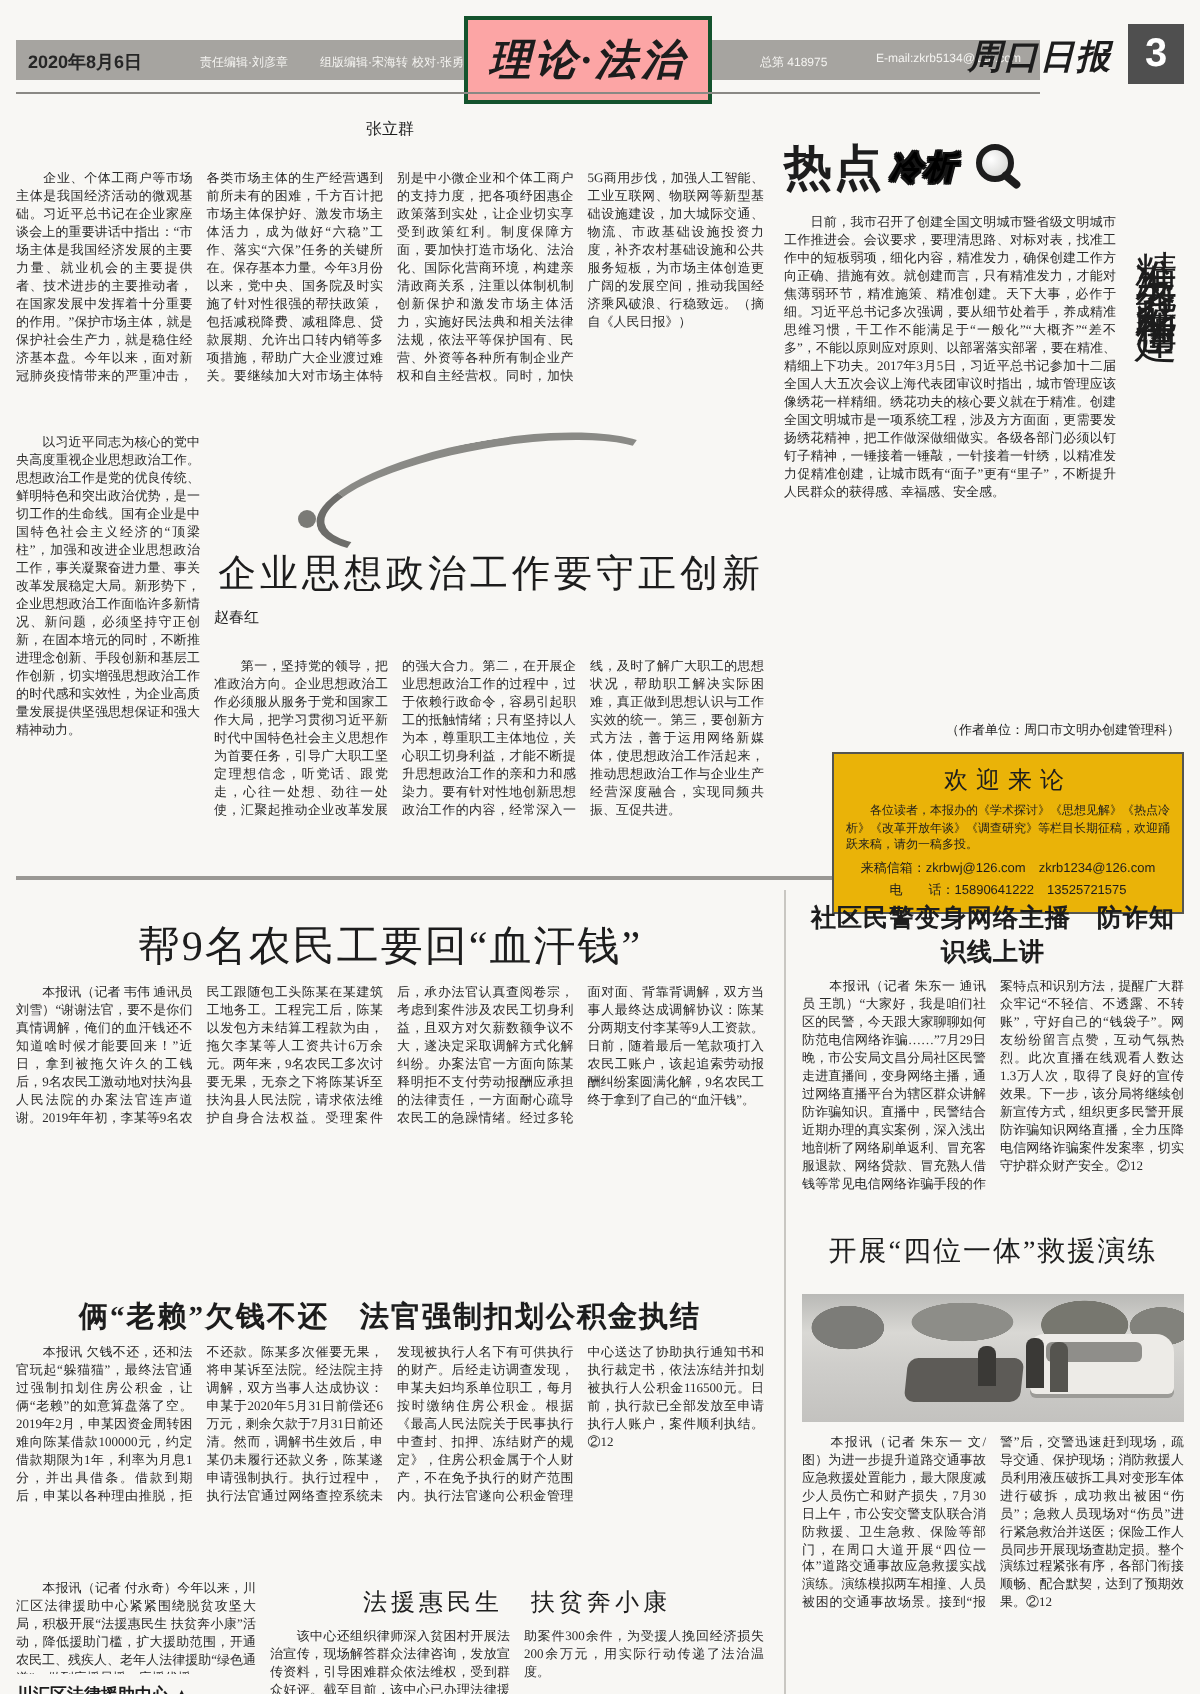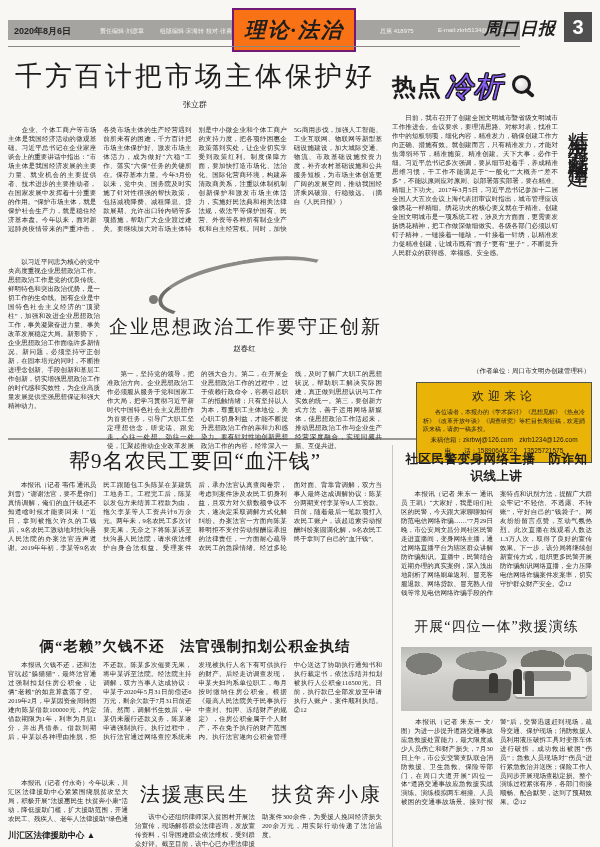--- a/index.html
+++ b/index.html
@@ -8,22 +8,22 @@
   .inner{padding:6px 8px 0 8px;}
 
   
   .header{position:relative;height:48px;}
   .hbar{position:absolute;left:0;top:14px;height:20px;width:512px;background:#a6a4a0;}
   .hdate{position:absolute;left:6px;top:19px;font-size:9px;font-weight:bold;color:#262626;
          font-family:"Liberation Sans",sans-serif;}
   .hed{position:absolute;top:21px;font-size:6px;color:#f5f4f1;font-family:"Liberation Sans",sans-serif;white-space:nowrap;}
   .hed1{left:92px;} .hed2{left:152px;} .hed3{left:198px;}
   .hissue{left:372px;} .hmail{left:430px;}
-  .section-box{position:absolute;left:224px;top:2px;width:120px;height:40px;background:#f97316;
-         border:2px solid #701a75;display:flex;align-items:center;justify-content:center;
+  .section-box{position:absolute;left:224px;top:2px;width:120px;height:40px;background:#fca5a5;
+         border:2px solid #14532d;display:flex;align-items:center;justify-content:center;
          font-size:21px;font-weight:700;font-style:italic;letter-spacing:2px;text-align:right;}
   .paper-name{position:absolute;right:36px;top:11px;font-size:17px;font-weight:900;font-style:italic;letter-spacing:1px;}
   .page-num{position:absolute;right:0;top:6px;width:28px;height:30px;background:#4f4f4f;color:#fff;
          font-size:20px;font-weight:700;display:flex;align-items:center;justify-content:center;
          font-family:"Liberation Sans",sans-serif;}
   .header-rule{position:absolute;left:0;width:512px;top:40px;border-bottom:1px solid #8a8884;}
 
   
   .body-sm{font-size:6.5px;line-height:1.38;text-align:justify;color:#2a2a2a;overflow:hidden;}
 
@@ -34,27 +34,27 @@
   .lead-body{column-count:4;column-gap:7px;height:126px;}
   .theory{display:grid;grid-template-columns:92px 1fr;column-gap:7px;margin-top:6px;}
   .theory-intro{height:208px;}
   .badge-wrap{height:52px;position:relative;display:flex;justify-content:center;align-items:center;}
   .badge-ring{position:absolute;width:170px;height:46px;border:4px solid transparent;
         border-left-color:#6d6d6a;border-top-color:#8a8a86;border-radius:50%;
         left:50%;margin-left:-88px;top:2px;transform:rotate(-10deg);}
   .badge-dot{position:absolute;width:9px;height:9px;border-radius:50%;background:#7a7a76;left:calc(50% - 96px);bottom:6px;}
   .badge-text{font-size:22px;font-weight:700;font-style:italic;letter-spacing:4px;position:relative;z-index:2;}
   .theory-title{font-size:19px;text-align:right;letter-spacing:2px;margin-top:4px;font-weight:400;}
-  .theory-author{text-align:center;font-size:7.5px;margin:4px 0 16px;}
+  .theory-author{font-size:7.5px;margin:4px 0 16px;}
   .theory-body{column-count:3;column-gap:7px;height:116px;}
 
   
   .hs-head{display:flex;align-items:center;margin-top:14px;margin-bottom:8px;}
   .hs-solid{font-size:24px;font-weight:900;letter-spacing:1px;}
-  .hs-outline{font-size:28px;font-weight:400;font-style:italic;color:#8b5cf6;margin-left:3px;letter-spacing:1px;
+  .hs-outline{font-size:16px;font-weight:700;font-style:italic;color:#000000;margin-left:3px;letter-spacing:1px;
       text-shadow:1px 0 #161616,-1px 0 #161616,0 1px #161616,0 -1px #161616,
                   1px 1px #161616,-1px -1px #161616,1px -1px #161616,-1px 1px #161616;}
   .mag{position:relative;width:24px;height:24px;margin-left:8px;flex:none;}
   .mag-lens{position:absolute;left:1px;top:0;width:13px;height:13px;border:3px solid #1d1d1d;border-radius:50%;
       background:radial-gradient(circle at 35% 35%,#ffffff,#cfcfcc);}
   .mag-handle{position:absolute;width:11px;height:4px;background:#1d1d1d;left:13px;top:16px;
       transform:rotate(40deg);border-radius:2px;}
   .hs-content{display:flex;}
   .hs-body{flex:1;height:226px;}
   .hs-vertical{writing-mode:vertical-rl;margin-left:6px;height:250px;}
@@ -64,28 +64,28 @@
   .welcome{margin-left:24px;border:1.5px solid #555550;background:#eab308;padding:5px 6px 6px;}
   .welcome-title{text-align:center;font-size:12px;letter-spacing:4px;margin-bottom:3px;}
   .welcome-body{font-size:6px;line-height:1.45;text-align:justify;}
   .welcome-line{font-size:6.5px;text-align:center;margin-top:2px;font-family:"Liberation Sans",sans-serif;}
 
   .big-rule{border-top:2px solid #9a9894;margin:6px 0 5px;}
 
   
   .bottom{display:grid;grid-template-columns:1fr 200px;column-gap:10px;height:402px;}
   .kicker{font-size:9.5px;font-weight:700;margin:2px 0 2px;}
-  .court-title{font-size:21px;text-align:center;letter-spacing:1px;margin:2px 0 6px;font-weight:400;}
+  .court-title{font-size:21px;text-align:center;letter-spacing:1px;margin:14px 0 6px;font-weight:400;}
   .court-body{column-count:4;column-gap:7px;height:148px;}
   .laolai-title{font-size:14.5px;font-weight:700;text-align:center;letter-spacing:1px;margin:8px 0 5px;}
   .laolai-body{column-count:4;column-gap:7px;height:110px;}
   .legalaid{display:grid;grid-template-columns:120px 1fr;column-gap:7px;margin-top:8px;}
   .la-brief{height:46px;}
   .la-kicker{font-size:8.5px;font-weight:700;margin-top:5px;}
-  .la-title{font-size:20px;text-align:right;letter-spacing:2px;margin:2px 0 5px;font-weight:400;}
+  .la-title{font-size:12px;text-align:center;letter-spacing:2px;margin:2px 0 5px;font-weight:400;}
   .la-body{column-count:2;column-gap:7px;height:72px;}
 
   .bright{border-left:1px solid #c9c7c2;padding-left:8px;}
   .police-title{font-size:12.5px;font-weight:700;margin:6px 0 5px;letter-spacing:0.5px;text-align:center;}
   .police-body{column-count:2;column-gap:7px;height:114px;}
   .rescue-title{text-align:center;font-size:14px;letter-spacing:1px;margin-top:12px;line-height:1.55;font-weight:400;}
   .photo{margin-top:9px;height:64px;position:relative;overflow:hidden;
       background:linear-gradient(180deg,#b9b9b6 0%,#d9d8d4 30%,#cfcecb 55%,#c3c2bf 100%);}
   .ph-trees{position:absolute;top:0;left:0;right:0;height:28px;
       background:radial-gradient(ellipse 30px 18px at 12% 60%,#7c7c78 0 60%,transparent 61%),
@@ -117,21 +117,20 @@
       <div class="section-box">
         <span>理论·法治</span>
       </div>
       <span class="paper-name">周口日报</span>
       <div class="page-num">3</div>
       <div class="header-rule"></div>
     </div>
 
     <div class="main">
       <div>
-        <div class="lead-title">千方百计把市场主体保护好</div>
         <div class="lead-author">张立群</div>
         <div class="lead-body body-sm">　　企业、个体工商户等市场主体是我国经济活动的微观基础。习近平总书记在企业家座谈会上的重要讲话中指出：“市场主体是我国经济发展的主要力量、就业机会的主要提供者、技术进步的主要推动者，在国家发展中发挥着十分重要的作用。”保护市场主体，就是保护社会生产力，就是稳住经济基本盘。今年以来，面对新冠肺炎疫情带来的严重冲击，各类市场主体的生产经营遇到前所未有的困难，千方百计把市场主体保护好、激发市场主体活力，成为做好“六稳”工作、落实“六保”任务的关键所在。保存基本力量。今年3月份以来，党中央、国务院及时实施了针对性很强的帮扶政策，包括减税降费、减租降息、贷款展期、允许出口转内销等多项措施，帮助广大企业渡过难关。要继续加大对市场主体特别是中小微企业和个体工商户的支持力度，把各项纾困惠企政策落到实处，让企业切实享受到政策红利。制度保障方面，要加快打造市场化、法治化、国际化营商环境，构建亲清政商关系，注重以体制机制创新保护和激发市场主体活力，实施好民法典和相关法律法规，依法平等保护国有、民营、外资等各种所有制企业产权和自主经营权。同时，加快5G商用步伐，加强人工智能、工业互联网、物联网等新型基础设施建设，加大城际交通、物流、市政基础设施投资力度，补齐农村基础设施和公共服务短板，为市场主体创造更广阔的发展空间，推动我国经济乘风破浪、行稳致远。（摘自《人民日报》）</div>
 
         <div class="theory">
           <div class="theory-intro body-sm">　　以习近平同志为核心的党中央高度重视企业思想政治工作。思想政治工作是党的优良传统、鲜明特色和突出政治优势，是一切工作的生命线。国有企业是中国特色社会主义经济的“顶梁柱”，加强和改进企业思想政治工作，事关凝聚奋进力量、事关改革发展稳定大局。新形势下，企业思想政治工作面临许多新情况、新问题，必须坚持守正创新，在固本培元的同时，不断推进理念创新、手段创新和基层工作创新，切实增强思想政治工作的时代感和实效性，为企业高质量发展提供坚强思想保证和强大精神动力。</div>
           <div>
             <div class="badge-wrap">
               <div class="badge-ring"></div>
               <div class="badge-dot"></div>
             </div>

